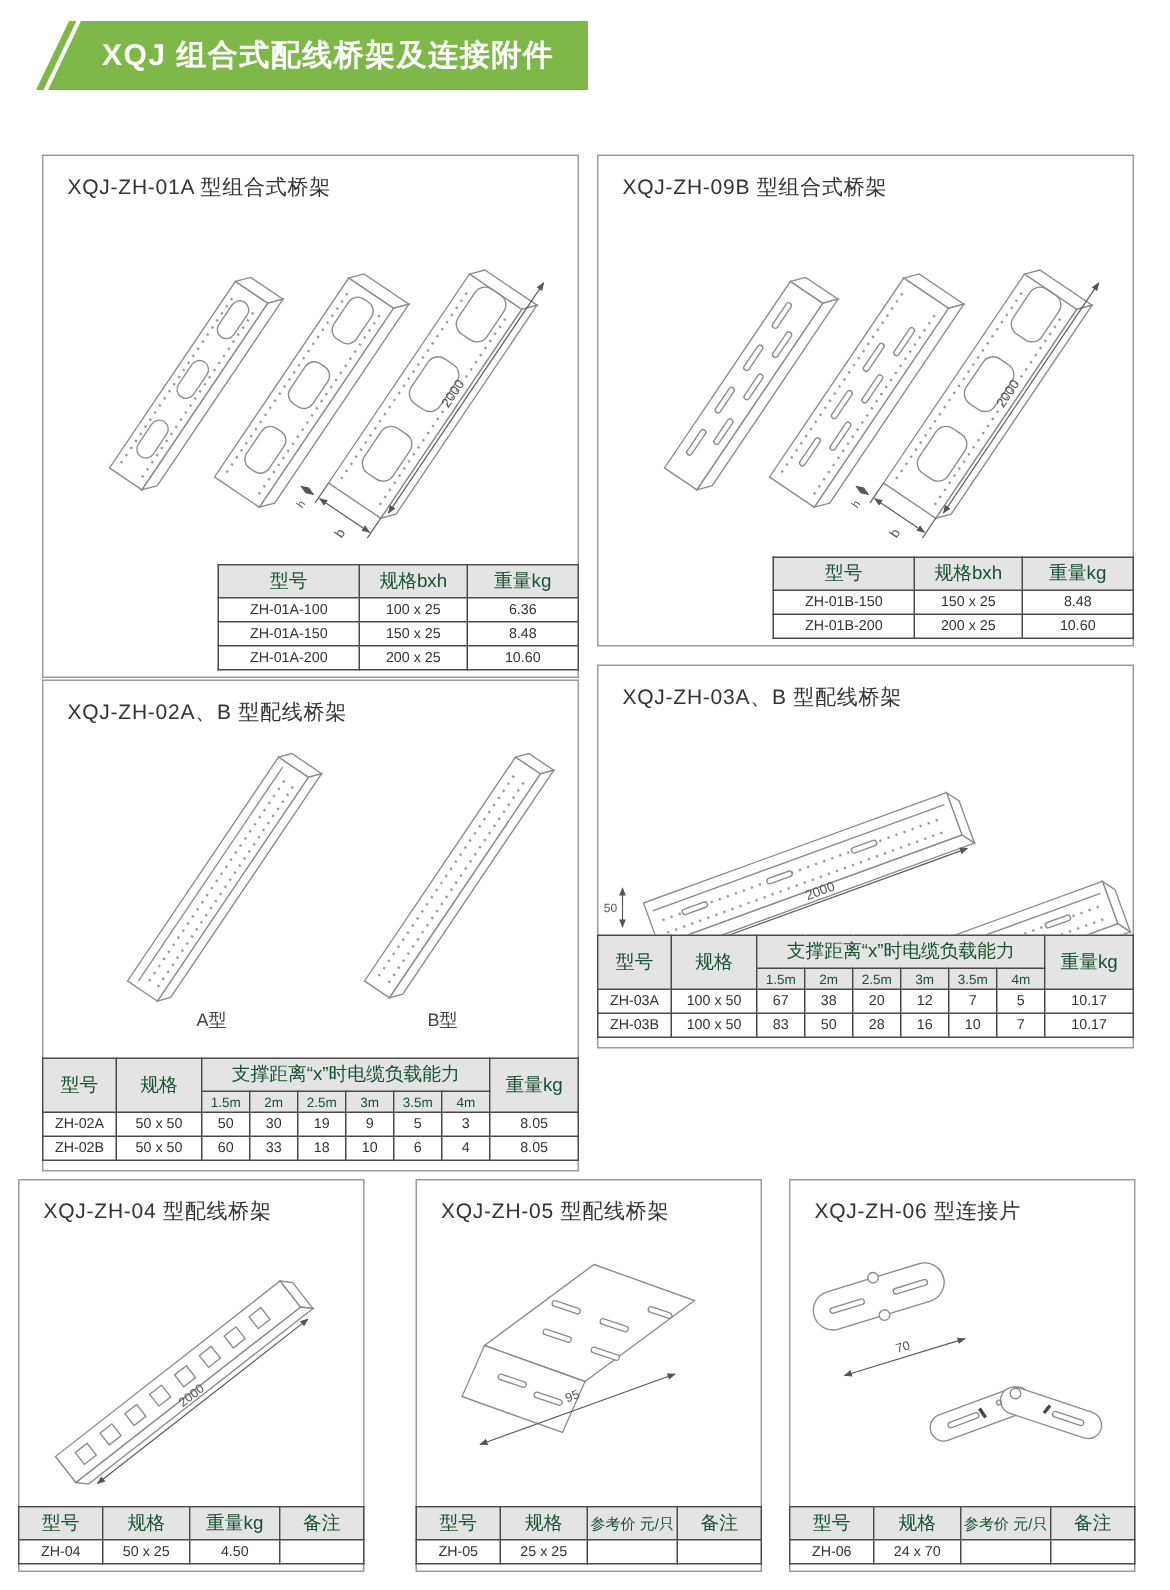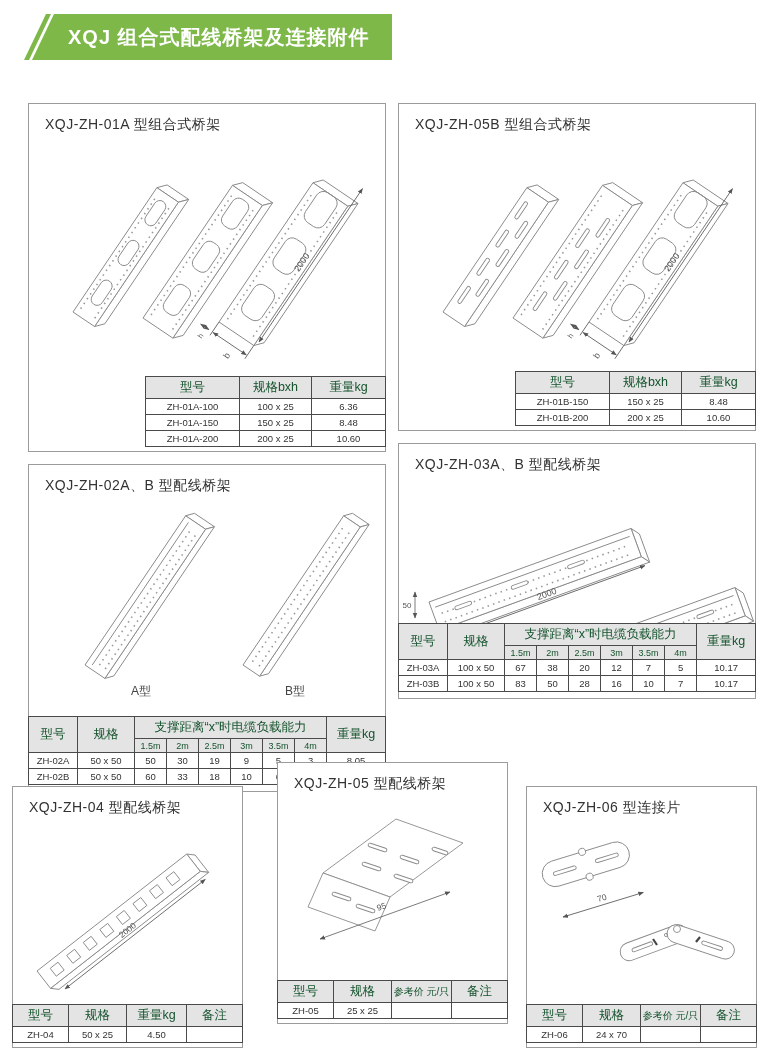--- a/index.html
+++ b/index.html
@@ -128,21 +128,21 @@
       <tr>
         <td>ZH-01A-200</td>
         <td>200 x 25</td>
         <td>10.60</td>
       </tr>
     </tbody>
   </table>
 </section>
 
 <section class="panel" style="left:398px;top:103px;width:358px;height:328px">
-  <div class="panel-title">XQJ-ZH-05B 型组合式桥架</div>
+  <div class="panel-title">XQJ-ZH-09B 型组合式桥架</div>
   <svg width="356" height="215" style="top:40px" viewBox="0 0 356 215">
     <defs>
         <marker id="a2" viewBox="0 0 10 10" refX="9" refY="5" markerWidth="7" markerHeight="7" orient="auto-start-reverse">
           <path d="M0,1 L10,5 L0,9 z" fill="#555"></path>
         </marker>
       </defs>
     <g transform="translate(44,168) rotate(-56)">
       <path class="fw" d="M150,0 l8,7 l0,26 l-8,-7 Z"></path>
         <path class="fw" d="M0,26 l8,7 l150,0 l-8,-7 Z"></path>
       <rect class="fw" width="150" height="26"></rect>
@@ -222,21 +222,21 @@
       </tr>
       <tr>
         <td>ZH-01B-200</td>
         <td>200 x 25</td>
         <td>10.60</td>
       </tr>
     </tbody>
   </table>
 </section>
 
-<section class="panel" style="left:28px;top:464px;width:358px;height:328px">
+<section class="panel" style="left:28px;top:453px;width:358px;height:328px">
   <div class="panel-title">XQJ-ZH-02A、B 型配线桥架</div>
   <svg width="356" height="212" style="top:40px" viewBox="0 0 356 212">
     <g transform="translate(56,160) rotate(-56)">
       <path class="fw" d="M180,0 l7,6 l0,24 l-7,-6 Z"></path>
         <path class="fw" d="M0,24 l7,6 l180,0 l-7,-6 Z"></path>
       <rect class="fw" width="180" height="24"></rect>
       <line class="ln" x1="4" y1="6" x2="176" y2="6"></line>
       <line class="perf" x1="8" y1="12" x2="172" y2="12"></line>
         <line class="perf" x1="8" y1="19" x2="172" y2="19"></line>
     </g>
@@ -452,21 +452,21 @@
         <tr>
       <td>ZH-04</td>
       <td>50 x 25</td>
       <td>4.50</td>
       <td></td>
     </tr>
       </tbody>
   </table>
 </section>
 
-<section class="panel" style="left:277px;top:762px;width:231px;height:262px">
+<section class="panel" style="left:277px;top:786px;width:231px;height:262px">
   <div class="panel-title">XQJ-ZH-05 型配线桥架</div>
   <svg width="229" height="178" style="top:34px" viewBox="0 0 229 178">
     <defs>
         <marker id="a5" viewBox="0 0 10 10" refX="9" refY="5" markerWidth="7" markerHeight="7" orient="auto-start-reverse">
           <path d="M0,1 L10,5 L0,9 z" fill="#555"></path>
         </marker>
       </defs>
     <polygon class="fw" points="118,22 185,46 112,100 45,76"></polygon>
     <polygon class="fw" points="45,76 112,100 97,134 30,110"></polygon>
     <g>

